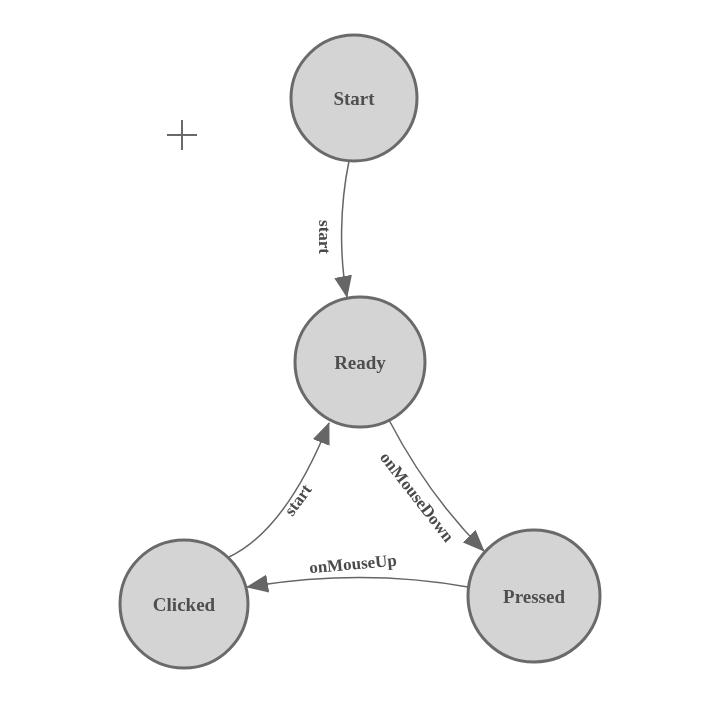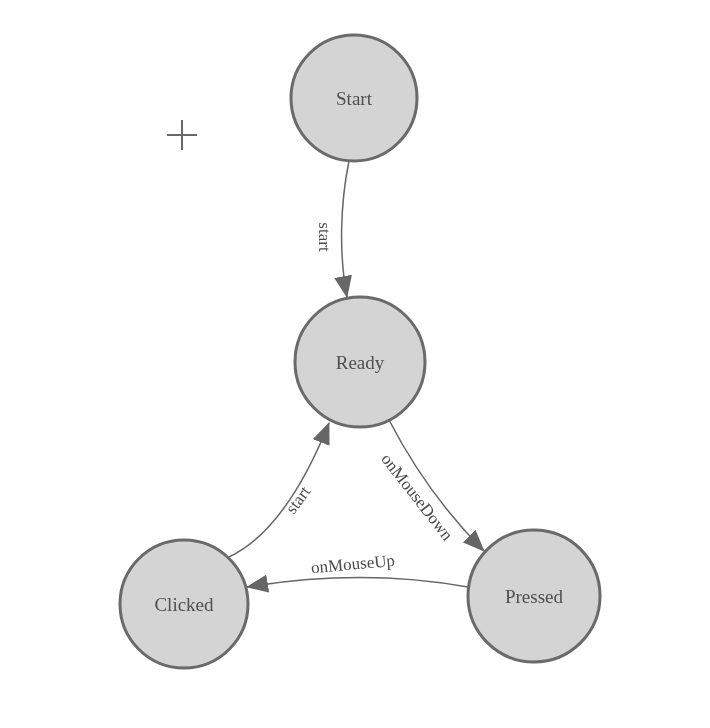--- a/index.html
+++ b/index.html
@@ -9,20 +9,21 @@
     width: 710px;
     height: 728px;
     overflow: hidden;
     font-family: "Liberation Serif", "DejaVu Serif", serif;
   }
   .canvas-wrap {
     position: relative;
     width: 710px;
     height: 520px;
     background: var(--background, #fff);
+    font-weight: bold;
   }
   svg { display: block; }
   .state-circle {
     fill: var(--state-fill, #d4d4d4);
     stroke: var(--state-stroke, #6a6a6a);
     stroke-width: 3;
   }
   .state-label {
     fill: var(--state-text, #4f4f4f);
     font-size: 19px;

